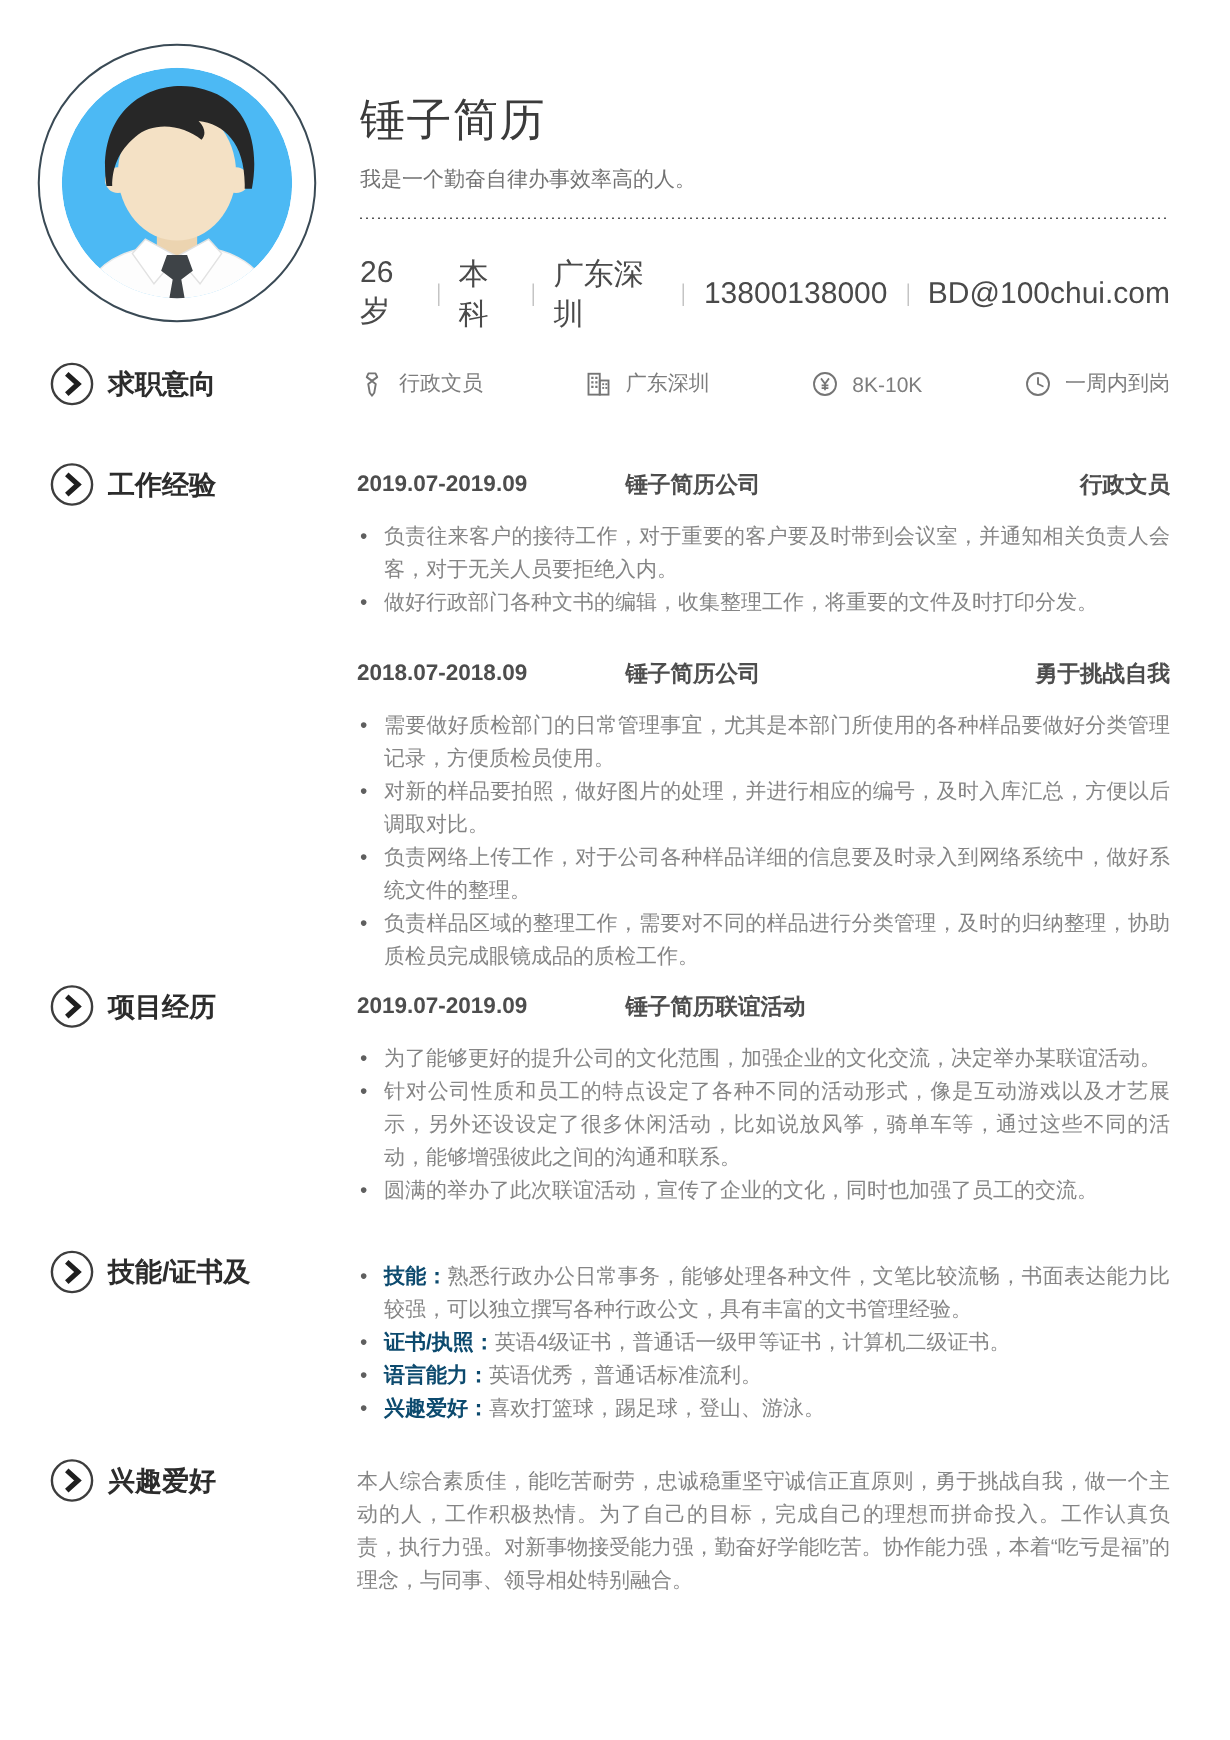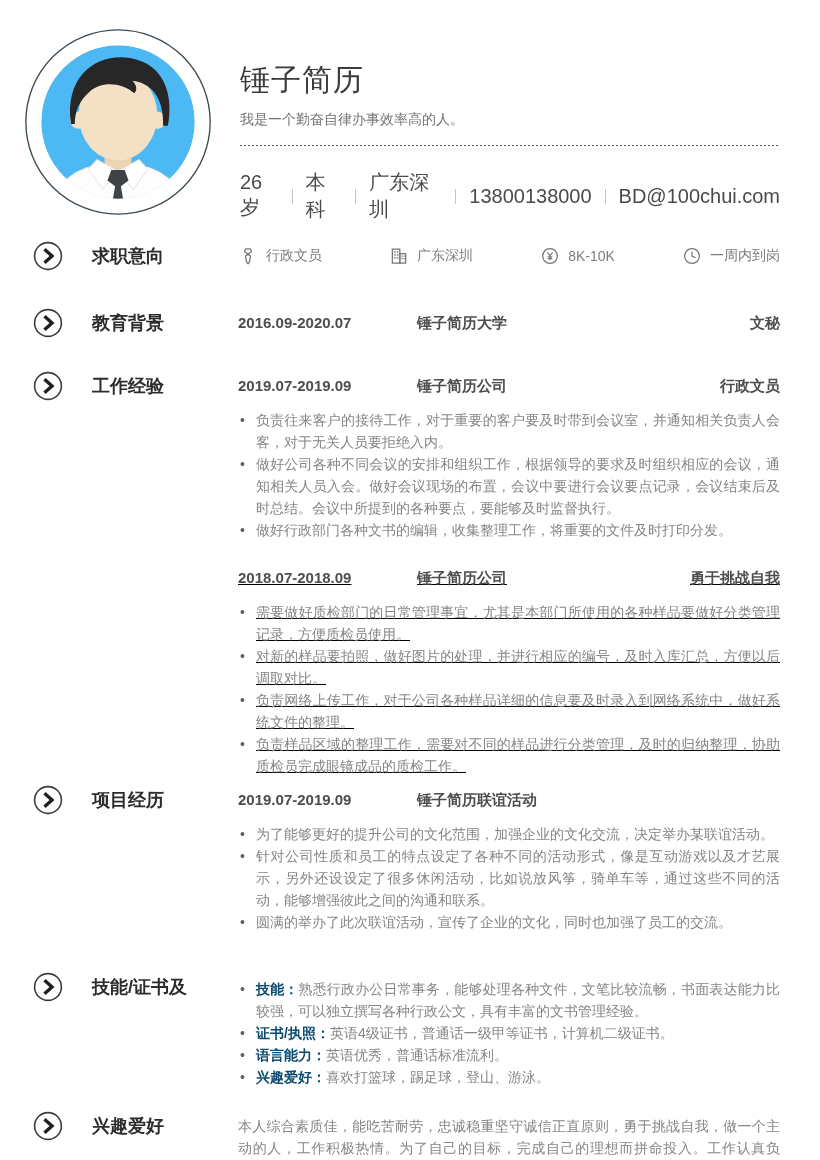--- a/index.html
+++ b/index.html
@@ -18,43 +18,43 @@
     background-size: 100% 1.5px; background-repeat: no-repeat; background-position: bottom; }
   .info-row { margin-top: 23px; display: flex; align-items: center; font-size: 20px; color: #4a4a4a; }
   .info-sep { width: 1px; height: 15px; background: #c4c4c4; margin: 0 13px; }
 
   
   .sections { padding: 18px 40px 0 33px; }
   .section { display: grid; grid-template-columns: 205px 1fr; align-items: start; }
   .sec-intent { margin-bottom: 37px; }
   .sec-edu { margin-bottom: 33px; }
   .sec-work { margin-bottom: 8px; }
-  .sec-proj { margin-bottom: 39px; }
+  .sec-proj { margin-bottom: 29px; }
   .sec-skill { margin-bottom: 23px; }
-  .section-head { display: flex; align-items: center; gap: 29px; }
+  .section-head { display: flex; align-items: center; gap: 9px; }
   .chevron-circle { width: 30px; height: 30px; display: block; }
   .section-label { font-size: 18px; font-weight: bold; color: #2c2c2c; line-height: 30px; white-space: nowrap; }
 
   
   .intent-row { display: flex; justify-content: space-between; padding-top: 5px; }
   .intent-item { display: flex; align-items: center; gap: 8px; font-size: 14px; color: #7d7d7d; }
   .intent-item svg { width: 20px; height: 20px; display: block; }
 
   
   .entry-head { display: grid; grid-template-columns: 179px 1fr auto; padding-top: 6px;
     font-size: 15px; font-weight: bold; color: #4d4d4d; }
   .entry-role { text-align: right; }
 
   
   ul.bullets { margin: 13px 0 0 0; padding: 0; list-style: none; }
   ul.bullets li { position: relative; padding-left: 18px; font-size: 14px; color: #858585;
     line-height: 22px; text-align: justify; }
   ul.bullets li::before { content: "•"; position: absolute; left: 2px; top: 0; color: #5f5f5f; }
   ul.bullets li b { color: #0c4a6e; }
-  .entry + .entry { margin-top: 22px; text-decoration: underline; }
+  .entry + .entry { margin-top: 22px; }
 
   .para { margin: 0; padding-top: 4px; font-size: 14px; color: #858585; line-height: 22px; text-align: justify; }
 </style>
 </head>
 <body>
 
 <div class="page">
 
   <div class="header">
     <div class="avatar-wrap">
@@ -144,55 +144,38 @@
         <div class="intent-item">
           <svg viewBox="0 0 24 24" fill="none" stroke="#757575" stroke-width="1.5">
             <circle cx="12" cy="12" r="8.8"></circle>
             <path d="M12,7.2 V12 L15.8,13.8" stroke-linecap="round"></path>
           </svg>
           <span>一周内到岗</span>
         </div>
       </div>
     </div>
 
-    <div class="section sec-edu">
-      <div class="section-head">
-        <svg class="chevron-circle" viewBox="0 0 30 30">
-          <circle cx="15" cy="15" r="13.4" fill="none" stroke="#3d3d3d" stroke-width="1.6"></circle>
-          <path d="M11.5,8.2 L19,15 L11.5,21.8" fill="none" stroke="#1f1f1f" stroke-width="3.4"></path>
-        </svg>
-        <span class="section-label">教育背景</span>
-      </div>
-      <div>
-        <div class="entry-head">
-          <span>2016.09-2020.07</span>
-          <span>锤子简历大学</span>
-          <span class="entry-role">文秘</span>
-        </div>
-      </div>
-    </div>
 
     <div class="section sec-work">
       <div class="section-head">
         <svg class="chevron-circle" viewBox="0 0 30 30">
           <circle cx="15" cy="15" r="13.4" fill="none" stroke="#3d3d3d" stroke-width="1.6"></circle>
           <path d="M11.5,8.2 L19,15 L11.5,21.8" fill="none" stroke="#1f1f1f" stroke-width="3.4"></path>
         </svg>
         <span class="section-label">工作经验</span>
       </div>
       <div>
         <div class="entry">
           <div class="entry-head">
             <span>2019.07-2019.09</span>
             <span>锤子简历公司</span>
             <span class="entry-role">行政文员</span>
           </div>
           <ul class="bullets">
             <li>负责往来客户的接待工作，对于重要的客户要及时带到会议室，并通知相关负责人会客，对于无关人员要拒绝入内。</li>
-            <li>做好公司各种不同会议的安排和组织工作，根据领导的要求及时组织相应的会议，通知相关人员入会。做好会议现场的布置，会议中要进行会议要点记录，会议结束后及时总结。会议中所提到的各种要点，要能够及时监督执行。</li>
             <li>做好行政部门各种文书的编辑，收集整理工作，将重要的文件及时打印分发。</li>
           </ul>
         </div>
         <div class="entry">
           <div class="entry-head">
             <span>2018.07-2018.09</span>
             <span>锤子简历公司</span>
             <span class="entry-role">勇于挑战自我</span>
           </div>
           <ul class="bullets">

